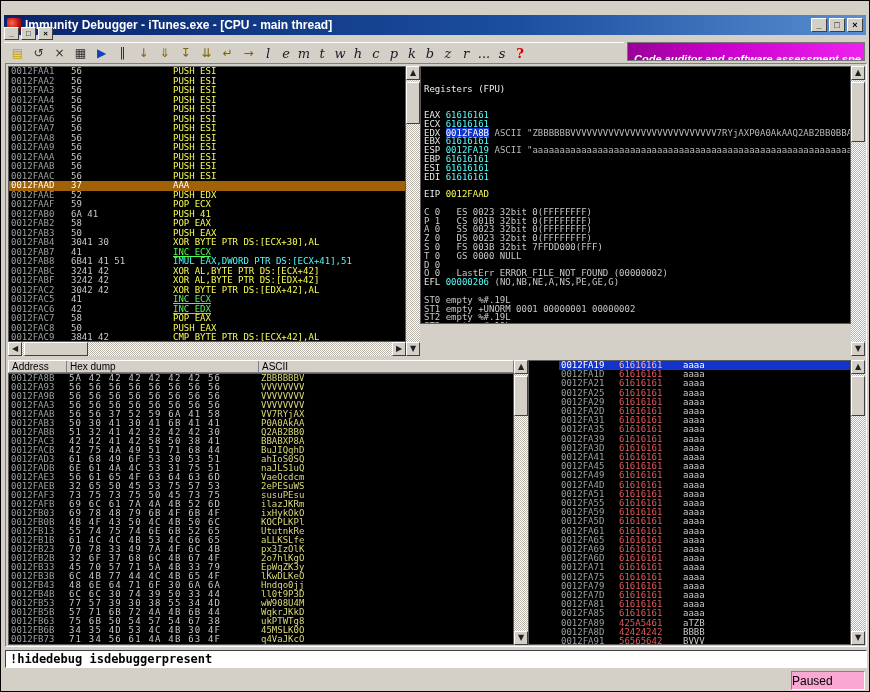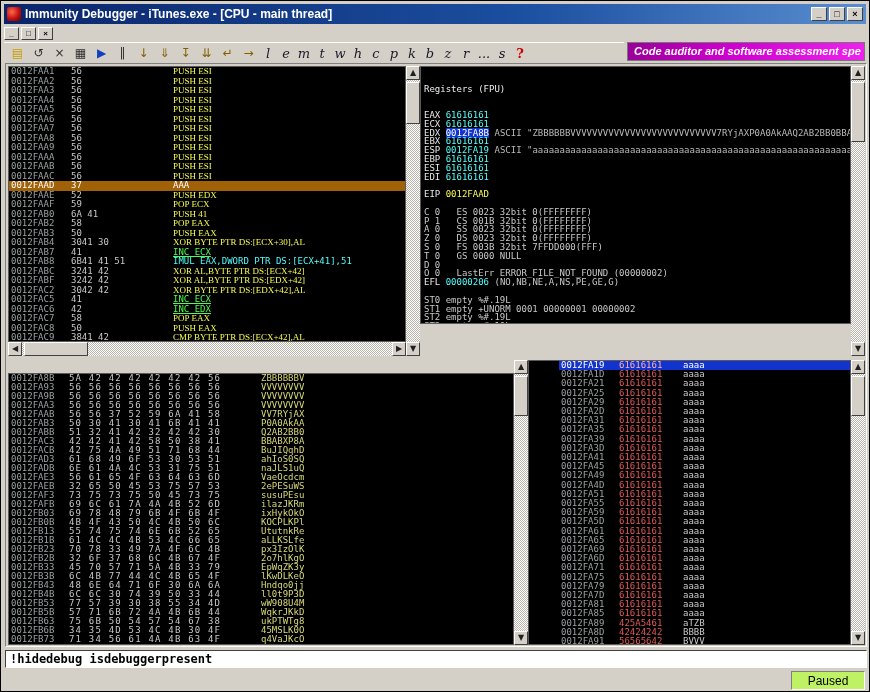--- a/index.html
+++ b/index.html
@@ -1,21 +1,21 @@
 <!DOCTYPE html>
 <html><head>
 <meta charset="utf-8">
 <style>
   * { margin:0; padding:0; box-sizing:border-box; }
   html,body { width:870px; height:692px; overflow:hidden; }
   body { background:#d4d0c8; font-family:"Liberation Sans",sans-serif; position:relative;
          border:1px solid #000; }
 
   
-  .titlebar { position:absolute; left:3px; top:3px; width:862px; height:20px;
+  .titlebar { position:absolute; left:3px; top:14px; width:862px; height:20px;
     background:linear-gradient(90deg,#0a246a 0%,#1b4fa0 60%,#5a8ed0 100%);
     display:flex; align-items:center; padding:0 3px; }
   .app-icon { width:14px; height:14px; margin-right:4px;
     background:radial-gradient(circle at 35% 35%, #ff6a4a 0%, #c01010 55%, #500808 100%);
     border-radius:2px; flex:none; }
   .title-text { color:#fff; font-weight:bold; font-size:12px; white-space:nowrap; overflow:hidden; flex:1; }
   .win-buttons { display:flex; gap:2px; }
   .wbtn { width:16px; height:14px; background:#d4d0c8; border:1px solid;
     border-color:#fff #404040 #404040 #fff; font-size:9px; font-weight:bold; color:#000;
     text-align:center; line-height:12px; }
@@ -35,34 +35,34 @@
     display:flex; align-items:center; padding-left:3px;
     border-top:1px solid #fff; }
   .tbtn { width:21px; height:18px; display:flex; align-items:center; justify-content:center; }
   .glyph { font-family:"DejaVu Sans",sans-serif; font-size:12px; }
   .tletter { width:18px; height:18px; display:flex; align-items:center; justify-content:center;
     font-family:"DejaVu Serif",serif; font-style:italic; font-size:13px; color:#1a1a2a; }
   .thelp { color:#d00000; font-weight:bold; font-style:normal; }
   .banner { position:absolute; right:4px; top:41px; width:238px; height:19px;
     background:linear-gradient(90deg,#990099,#cc00cc 40%,#ee22ee);
     border:1px solid #777; color:#fff; font-style:italic; font-weight:bold; font-size:11px;
-    line-height:17px; padding:0 6px; white-space:nowrap; overflow:hidden;margin-left:32px; }
+    line-height:17px; padding:8px 6px; white-space:nowrap; overflow:hidden;margin-left:32px; }
 
   
   .mdi { position:absolute; left:4px; top:62px; width:862px; height:584px;
     background:#d4d0c8; border:1px solid; border-color:#808080 #fff #fff #808080; }
   .pane { position:absolute; background:#000; overflow:hidden; white-space:pre;
     border:1px solid #5a5a5a; font-family:"DejaVu Sans Mono",monospace; }
 
   .disasm { left:2px; top:2px; width:398px; height:276px; font-size:9px; line-height:9.5px; }
   .drow { padding-left:2px; }
   .drow span { display:inline-block; vertical-align:top; }
   .addr  { color:#9aa0a0; width:60px; }
   .bytes { color:#c8c8c8; width:102px; }
-  .c-y { color:#f8fc50;font-family:Liberation Serif, serif; } .c-g { color:#50fc50;text-decoration:underline; } .c-c { color:#50fcfc; } .c-w { color:#fff; }
+  .c-y { color:#f8fc50; } .c-g { color:#50fc50;text-decoration:underline; } .c-c { color:#50fcfc; } .c-w { color:#fff; }
   .drow.sel { background:#a16207; }
   .drow.sel span { color:#fff; }
 
   .regs { left:414px; top:2px; width:431px; height:258px; font-size:9px; line-height:8.8px; }
   .rline { padding-left:3px; color:#d0d0d0; }
   .rtitle { color:#f0f0f0; }
   .rname { color:#e8e8e8; }
   .rval { color:#55fcfc; }
   .rval.vsel { background:#1233cc; color:#fff; }
   .rval.vy { color:#f8fc50; }
@@ -109,22 +109,22 @@
   
   .cmd { position:absolute; left:4px; top:649px; width:862px; height:18px;
     background:#fff; border:1px solid; border-color:#404040 #fff #fff #404040;
     font-family:"DejaVu Sans Mono",monospace; font-size:12px; font-weight:bold; color:#000;
     padding:0 4px; outline:none; }
   .statusbar { position:absolute; left:0; top:670px; width:870px; height:20px; }
   .status-left { position:absolute; left:4px; top:0; width:782px; height:19px;
     border:1px solid; border-color:#808080 #fff #fff #808080; font-size:12px; color:#000;
     padding:2px 4px; white-space:nowrap; overflow:hidden; }
   .status-right { position:absolute; left:790px; top:0; width:74px; height:19px;
-    background:#bef264; border:1px solid; border-color:#808080 #fff #fff #808080;
-    font-size:12px; color:#000; text-align:center; padding-top:2px; }
+    background:#f9a8d4; border:1px solid; border-color:#808080 #fff #fff #808080;
+    font-size:12px; color:#000; text-align:left; padding-top:2px; }
 </style>
 </head>
 <body>
 
 <div class="titlebar">
   <div class="app-icon"></div>
   <span class="title-text">Immunity Debugger - iTunes.exe - [CPU - main thread]</span>
   <div class="win-buttons">
     <div class="wbtn">_</div>
     <div class="wbtn">□</div>
@@ -194,20 +194,25 @@
     <div class="tletter thelp">?</div>
   </div>
 <div class="banner">Code auditor and software assessment spe</div>
 
 <div class="mdi" id="mdi">
   <div class="pane disasm" id="disasm"><div class="drow"><span class="addr">0012FAA1</span><span class="bytes">56</span><span class="instr c-y">PUSH ESI</span></div><div class="drow"><span class="addr">0012FAA2</span><span class="bytes">56</span><span class="instr c-y">PUSH ESI</span></div><div class="drow"><span class="addr">0012FAA3</span><span class="bytes">56</span><span class="instr c-y">PUSH ESI</span></div><div class="drow"><span class="addr">0012FAA4</span><span class="bytes">56</span><span class="instr c-y">PUSH ESI</span></div><div class="drow"><span class="addr">0012FAA5</span><span class="bytes">56</span><span class="instr c-y">PUSH ESI</span></div><div class="drow"><span class="addr">0012FAA6</span><span class="bytes">56</span><span class="instr c-y">PUSH ESI</span></div><div class="drow"><span class="addr">0012FAA7</span><span class="bytes">56</span><span class="instr c-y">PUSH ESI</span></div><div class="drow"><span class="addr">0012FAA8</span><span class="bytes">56</span><span class="instr c-y">PUSH ESI</span></div><div class="drow"><span class="addr">0012FAA9</span><span class="bytes">56</span><span class="instr c-y">PUSH ESI</span></div><div class="drow"><span class="addr">0012FAAA</span><span class="bytes">56</span><span class="instr c-y">PUSH ESI</span></div><div class="drow"><span class="addr">0012FAAB</span><span class="bytes">56</span><span class="instr c-y">PUSH ESI</span></div><div class="drow"><span class="addr">0012FAAC</span><span class="bytes">56</span><span class="instr c-y">PUSH ESI</span></div><div class="drow sel"><span class="addr">0012FAAD</span><span class="bytes">37</span><span class="instr c-w">AAA</span></div><div class="drow"><span class="addr">0012FAAE</span><span class="bytes">52</span><span class="instr c-y">PUSH EDX</span></div><div class="drow"><span class="addr">0012FAAF</span><span class="bytes">59</span><span class="instr c-y">POP ECX</span></div><div class="drow"><span class="addr">0012FAB0</span><span class="bytes">6A 41</span><span class="instr c-y">PUSH 41</span></div><div class="drow"><span class="addr">0012FAB2</span><span class="bytes">58</span><span class="instr c-y">POP EAX</span></div><div class="drow"><span class="addr">0012FAB3</span><span class="bytes">50</span><span class="instr c-y">PUSH EAX</span></div><div class="drow"><span class="addr">0012FAB4</span><span class="bytes">3041 30</span><span class="instr c-y">XOR BYTE PTR DS:[ECX+30],AL</span></div><div class="drow"><span class="addr">0012FAB7</span><span class="bytes">41</span><span class="instr c-g">INC ECX</span></div><div class="drow"><span class="addr">0012FAB8</span><span class="bytes">6B41 41 51</span><span class="instr c-c">IMUL EAX,DWORD PTR DS:[ECX+41],51</span></div><div class="drow"><span class="addr">0012FABC</span><span class="bytes">3241 42</span><span class="instr c-y">XOR AL,BYTE PTR DS:[ECX+42]</span></div><div class="drow"><span class="addr">0012FABF</span><span class="bytes">3242 42</span><span class="instr c-y">XOR AL,BYTE PTR DS:[EDX+42]</span></div><div class="drow"><span class="addr">0012FAC2</span><span class="bytes">3042 42</span><span class="instr c-y">XOR BYTE PTR DS:[EDX+42],AL</span></div><div class="drow"><span class="addr">0012FAC5</span><span class="bytes">41</span><span class="instr c-g">INC ECX</span></div><div class="drow"><span class="addr">0012FAC6</span><span class="bytes">42</span><span class="instr c-g">INC EDX</span></div><div class="drow"><span class="addr">0012FAC7</span><span class="bytes">58</span><span class="instr c-y">POP EAX</span></div><div class="drow"><span class="addr">0012FAC8</span><span class="bytes">50</span><span class="instr c-y">PUSH EAX</span></div><div class="drow"><span class="addr">0012FAC9</span><span class="bytes">3841 42</span><span class="instr c-y">CMP BYTE PTR DS:[ECX+42],AL</span></div></div>
   <div class="pane regs" id="regs">
     <div class="rline rtitle">Registers (FPU)</div>
   <div class="rline"><span class="rname">EAX </span><span class="rval">61616161</span></div><div class="rline"><span class="rname">ECX </span><span class="rval">61616161</span></div><div class="rline"><span class="rname">EDX </span><span class="rval vsel">0012FA8B</span><span class="rascii"> ASCII "ZBBBBBBVVVVVVVVVVVVVVVVVVVVVVVVVVV7RYjAXP0A0AkAAQ2AB2BB0BBABXP8ABuJI"</span></div><div class="rline"><span class="rname">EBX </span><span class="rval">61616161</span></div><div class="rline"><span class="rname">ESP </span><span class="rval">0012FA19</span><span class="rascii"> ASCII "aaaaaaaaaaaaaaaaaaaaaaaaaaaaaaaaaaaaaaaaaaaaaaaaaaaaaaaaaaaaaaaaaaaaaaaaaaaaaaaaaaaa"</span></div><div class="rline"><span class="rname">EBP </span><span class="rval">61616161</span></div><div class="rline"><span class="rname">ESI </span><span class="rval">61616161</span></div><div class="rline"><span class="rname">EDI </span><span class="rval">61616161</span></div><div class="rline"><span> </span></div><div class="rline"><span class="rname">EIP </span><span class="rval vy">0012FAAD</span></div><div class="rline"><span> </span></div><div class="rline"><span class="rflag">C 0   ES 0023 32bit 0(FFFFFFFF)</span></div><div class="rline"><span class="rflag">P 1   CS 001B 32bit 0(FFFFFFFF)</span></div><div class="rline"><span class="rflag">A 0   SS 0023 32bit 0(FFFFFFFF)</span></div><div class="rline"><span class="rflag">Z 0   DS 0023 32bit 0(FFFFFFFF)</span></div><div class="rline"><span class="rflag">S 0   FS 003B 32bit 7FFDD000(FFF)</span></div><div class="rline"><span class="rflag">T 0   GS 0000 NULL</span></div><div class="rline"><span class="rflag">D 0</span></div><div class="rline"><span class="rflag">O 0   LastErr ERROR_FILE_NOT_FOUND (00000002)</span></div><div class="rline"><span class="rname">EFL </span><span class="rval">00000206</span><span class="rflag"> (NO,NB,NE,A,NS,PE,GE,G)</span></div><div class="rline"><span> </span></div><div class="rline"><span class="rpre">ST0 empty %#.19L</span></div><div class="rline"><span class="rpre">ST1 empty +UNORM 0001 00000001 00000002</span></div><div class="rline"><span class="rpre">ST2 empty %#.19L</span></div><div class="rline"><span class="rpre">ST3 empty %#.19L</span></div><div class="rline"><span class="rpre">ST4 empty %#.19L</span></div><div class="rline"><span class="rpre">ST5 empty %#.19L</span></div><div class="rline"><span class="rpre">ST6 empty 0.0</span></div></div>
   <div class="hsplit"></div>
+  <div class="dumphdr">
+    <div class="dh dh1">Address</div>
+    <div class="dh dh2">Hex dump</div>
+    <div class="dh dh3">ASCII</div>
+  </div>
   <div class="pane dump" id="dump"><div class="dumprow"><span class="daddr">0012FA8B</span><span class="dhex">5A 42 42 42 42 42 42 56</span><span class="dascii">ZBBBBBBV</span></div><div class="dumprow"><span class="daddr">0012FA93</span><span class="dhex">56 56 56 56 56 56 56 56</span><span class="dascii">VVVVVVVV</span></div><div class="dumprow"><span class="daddr">0012FA9B</span><span class="dhex">56 56 56 56 56 56 56 56</span><span class="dascii">VVVVVVVV</span></div><div class="dumprow"><span class="daddr">0012FAA3</span><span class="dhex">56 56 56 56 56 56 56 56</span><span class="dascii">VVVVVVVV</span></div><div class="dumprow"><span class="daddr">0012FAAB</span><span class="dhex">56 56 37 52 59 6A 41 58</span><span class="dascii">VV7RYjAX</span></div><div class="dumprow"><span class="daddr">0012FAB3</span><span class="dhex">50 30 41 30 41 6B 41 41</span><span class="dascii">P0A0AkAA</span></div><div class="dumprow"><span class="daddr">0012FABB</span><span class="dhex">51 32 41 42 32 42 42 30</span><span class="dascii">Q2AB2BB0</span></div><div class="dumprow"><span class="daddr">0012FAC3</span><span class="dhex">42 42 41 42 58 50 38 41</span><span class="dascii">BBABXP8A</span></div><div class="dumprow"><span class="daddr">0012FACB</span><span class="dhex">42 75 4A 49 51 71 68 44</span><span class="dascii">BuJIQqhD</span></div><div class="dumprow"><span class="daddr">0012FAD3</span><span class="dhex">61 68 49 6F 53 30 53 51</span><span class="dascii">ahIoS0SQ</span></div><div class="dumprow"><span class="daddr">0012FADB</span><span class="dhex">6E 61 4A 4C 53 31 75 51</span><span class="dascii">naJLS1uQ</span></div><div class="dumprow"><span class="daddr">0012FAE3</span><span class="dhex">56 61 65 4F 63 64 63 6D</span><span class="dascii">VaeOcdcm</span></div><div class="dumprow"><span class="daddr">0012FAEB</span><span class="dhex">32 65 50 45 53 75 57 53</span><span class="dascii">2ePESuWS</span></div><div class="dumprow"><span class="daddr">0012FAF3</span><span class="dhex">73 75 73 75 50 45 73 75</span><span class="dascii">susuPEsu</span></div><div class="dumprow"><span class="daddr">0012FAFB</span><span class="dhex">69 6C 61 7A 4A 4B 52 6D</span><span class="dascii">ilazJKRm</span></div><div class="dumprow"><span class="daddr">0012FB03</span><span class="dhex">69 78 48 79 6B 4F 6B 4F</span><span class="dascii">ixHykOkO</span></div><div class="dumprow"><span class="daddr">0012FB0B</span><span class="dhex">4B 4F 43 50 4C 4B 50 6C</span><span class="dascii">KOCPLKPl</span></div><div class="dumprow"><span class="daddr">0012FB13</span><span class="dhex">55 74 75 74 6E 6B 52 65</span><span class="dascii">UtutnkRe</span></div><div class="dumprow"><span class="daddr">0012FB1B</span><span class="dhex">61 4C 4C 4B 53 4C 66 65</span><span class="dascii">aLLKSLfe</span></div><div class="dumprow"><span class="daddr">0012FB23</span><span class="dhex">70 78 33 49 7A 4F 6C 4B</span><span class="dascii">px3IzOlK</span></div><div class="dumprow"><span class="daddr">0012FB2B</span><span class="dhex">32 6F 37 68 6C 4B 67 4F</span><span class="dascii">2o7hlKgO</span></div><div class="dumprow"><span class="daddr">0012FB33</span><span class="dhex">45 70 57 71 5A 4B 33 79</span><span class="dascii">EpWqZK3y</span></div><div class="dumprow"><span class="daddr">0012FB3B</span><span class="dhex">6C 4B 77 44 4C 4B 65 4F</span><span class="dascii">lKwDLKeO</span></div><div class="dumprow"><span class="daddr">0012FB43</span><span class="dhex">48 6E 64 71 6F 30 6A 6A</span><span class="dascii">Hndqo0jj</span></div><div class="dumprow"><span class="daddr">0012FB4B</span><span class="dhex">6C 6C 30 74 39 50 33 44</span><span class="dascii">ll0t9P3D</span></div><div class="dumprow"><span class="daddr">0012FB53</span><span class="dhex">77 57 39 30 38 55 34 4D</span><span class="dascii">wW908U4M</span></div><div class="dumprow"><span class="daddr">0012FB5B</span><span class="dhex">57 71 6B 72 4A 4B 6B 44</span><span class="dascii">WqkrJKkD</span></div><div class="dumprow"><span class="daddr">0012FB63</span><span class="dhex">75 6B 50 54 57 54 67 38</span><span class="dascii">ukPTWTg8</span></div><div class="dumprow"><span class="daddr">0012FB6B</span><span class="dhex">34 35 4D 53 4C 4B 30 4F</span><span class="dascii">45MSLK0O</span></div><div class="dumprow"><span class="daddr">0012FB73</span><span class="dhex">71 34 56 61 4A 4B 63 4F</span><span class="dascii">q4VaJKcO</span></div></div>
   <div class="pane stack" id="stack"><div class="srow sel"><span class="saddr">0012FA19</span><span class="sval">61616161</span><span class="sascii">aaaa</span></div><div class="srow"><span class="saddr">0012FA1D</span><span class="sval">61616161</span><span class="sascii">aaaa</span></div><div class="srow"><span class="saddr">0012FA21</span><span class="sval">61616161</span><span class="sascii">aaaa</span></div><div class="srow"><span class="saddr">0012FA25</span><span class="sval">61616161</span><span class="sascii">aaaa</span></div><div class="srow"><span class="saddr">0012FA29</span><span class="sval">61616161</span><span class="sascii">aaaa</span></div><div class="srow"><span class="saddr">0012FA2D</span><span class="sval">61616161</span><span class="sascii">aaaa</span></div><div class="srow"><span class="saddr">0012FA31</span><span class="sval">61616161</span><span class="sascii">aaaa</span></div><div class="srow"><span class="saddr">0012FA35</span><span class="sval">61616161</span><span class="sascii">aaaa</span></div><div class="srow"><span class="saddr">0012FA39</span><span class="sval">61616161</span><span class="sascii">aaaa</span></div><div class="srow"><span class="saddr">0012FA3D</span><span class="sval">61616161</span><span class="sascii">aaaa</span></div><div class="srow"><span class="saddr">0012FA41</span><span class="sval">61616161</span><span class="sascii">aaaa</span></div><div class="srow"><span class="saddr">0012FA45</span><span class="sval">61616161</span><span class="sascii">aaaa</span></div><div class="srow"><span class="saddr">0012FA49</span><span class="sval">61616161</span><span class="sascii">aaaa</span></div><div class="srow"><span class="saddr">0012FA4D</span><span class="sval">61616161</span><span class="sascii">aaaa</span></div><div class="srow"><span class="saddr">0012FA51</span><span class="sval">61616161</span><span class="sascii">aaaa</span></div><div class="srow"><span class="saddr">0012FA55</span><span class="sval">61616161</span><span class="sascii">aaaa</span></div><div class="srow"><span class="saddr">0012FA59</span><span class="sval">61616161</span><span class="sascii">aaaa</span></div><div class="srow"><span class="saddr">0012FA5D</span><span class="sval">61616161</span><span class="sascii">aaaa</span></div><div class="srow"><span class="saddr">0012FA61</span><span class="sval">61616161</span><span class="sascii">aaaa</span></div><div class="srow"><span class="saddr">0012FA65</span><span class="sval">61616161</span><span class="sascii">aaaa</span></div><div class="srow"><span class="saddr">0012FA69</span><span class="sval">61616161</span><span class="sascii">aaaa</span></div><div class="srow"><span class="saddr">0012FA6D</span><span class="sval">61616161</span><span class="sascii">aaaa</span></div><div class="srow"><span class="saddr">0012FA71</span><span class="sval">61616161</span><span class="sascii">aaaa</span></div><div class="srow"><span class="saddr">0012FA75</span><span class="sval">61616161</span><span class="sascii">aaaa</span></div><div class="srow"><span class="saddr">0012FA79</span><span class="sval">61616161</span><span class="sascii">aaaa</span></div><div class="srow"><span class="saddr">0012FA7D</span><span class="sval">61616161</span><span class="sascii">aaaa</span></div><div class="srow"><span class="saddr">0012FA81</span><span class="sval">61616161</span><span class="sascii">aaaa</span></div><div class="srow"><span class="saddr">0012FA85</span><span class="sval">61616161</span><span class="sascii">aaaa</span></div><div class="srow"><span class="saddr">0012FA89</span><span class="sval">425A5461</span><span class="sascii">aTZB</span></div><div class="srow"><span class="saddr">0012FA8D</span><span class="sval">42424242</span><span class="sascii">BBBB</span></div><div class="srow"><span class="saddr">0012FA91</span><span class="sval">56565642</span><span class="sascii">BVVV</span></div></div>
 <div class="sb" style="left: 400px; top: 2px; width: 14px; height: 290px;">
       <div class="sbtn" style="top: 0px; left: 0px;">▲</div>
       <div class="sthumb" style="left: 0px; top: 16px; height: 42px; width: 14px;"></div>
       <div class="sbtn" style="bottom: 0px; left: 0px;">▼</div>
     </div>
     <div class="sb" style="left: 2px; top: 278px; width: 398px; height: 14px;">
       <div class="sbtn" style="left: 0px; top: 0px;">◀</div>
       <div class="sthumb" style="top: 0px; left: 16px; width: 64px; height: 14px;"></div>

